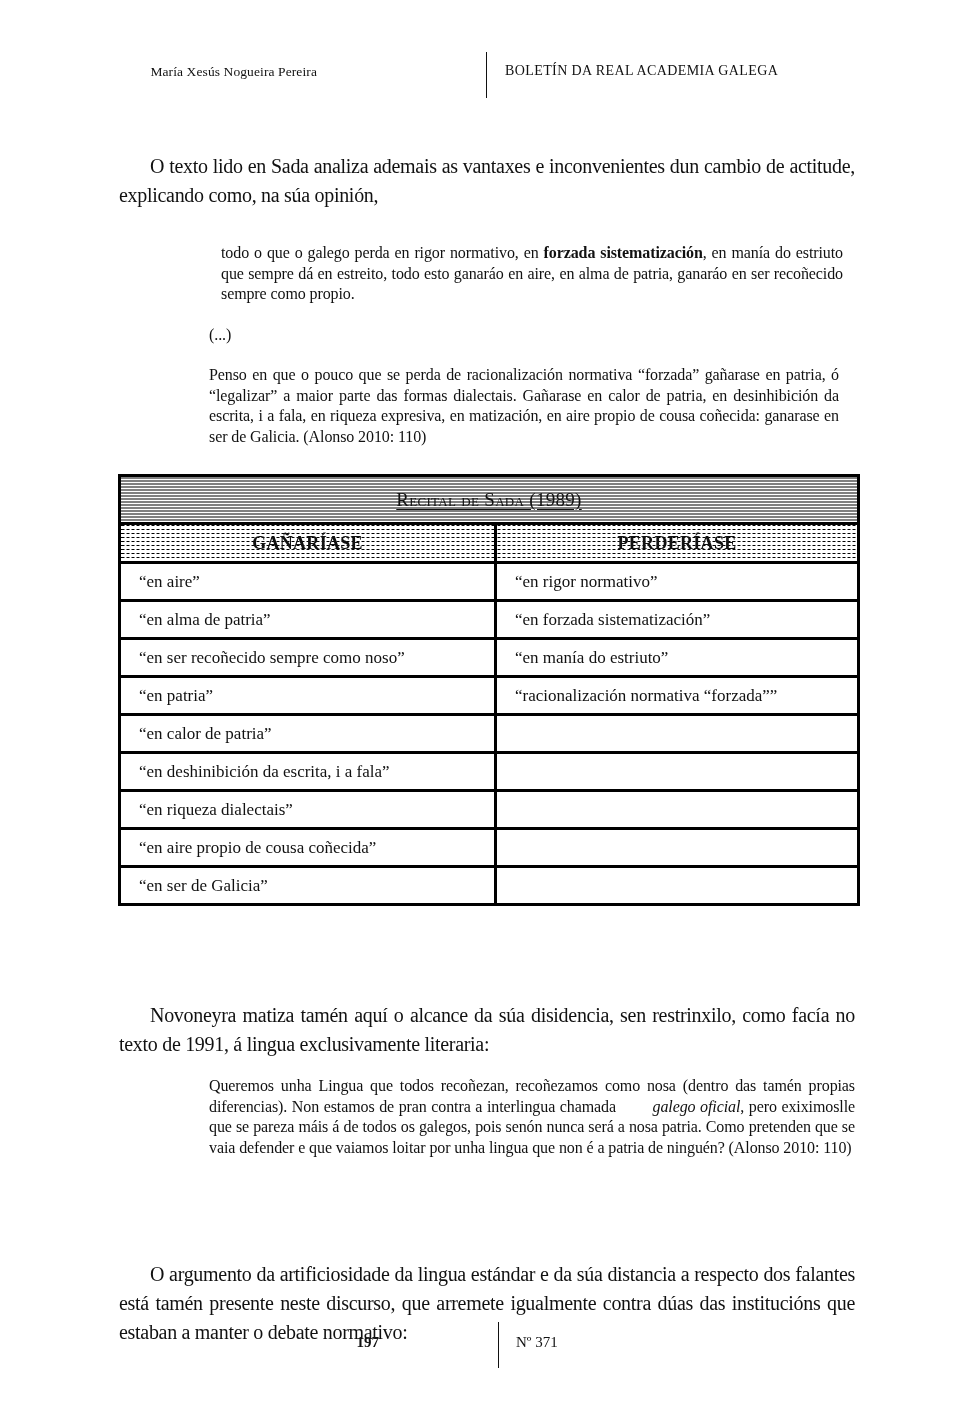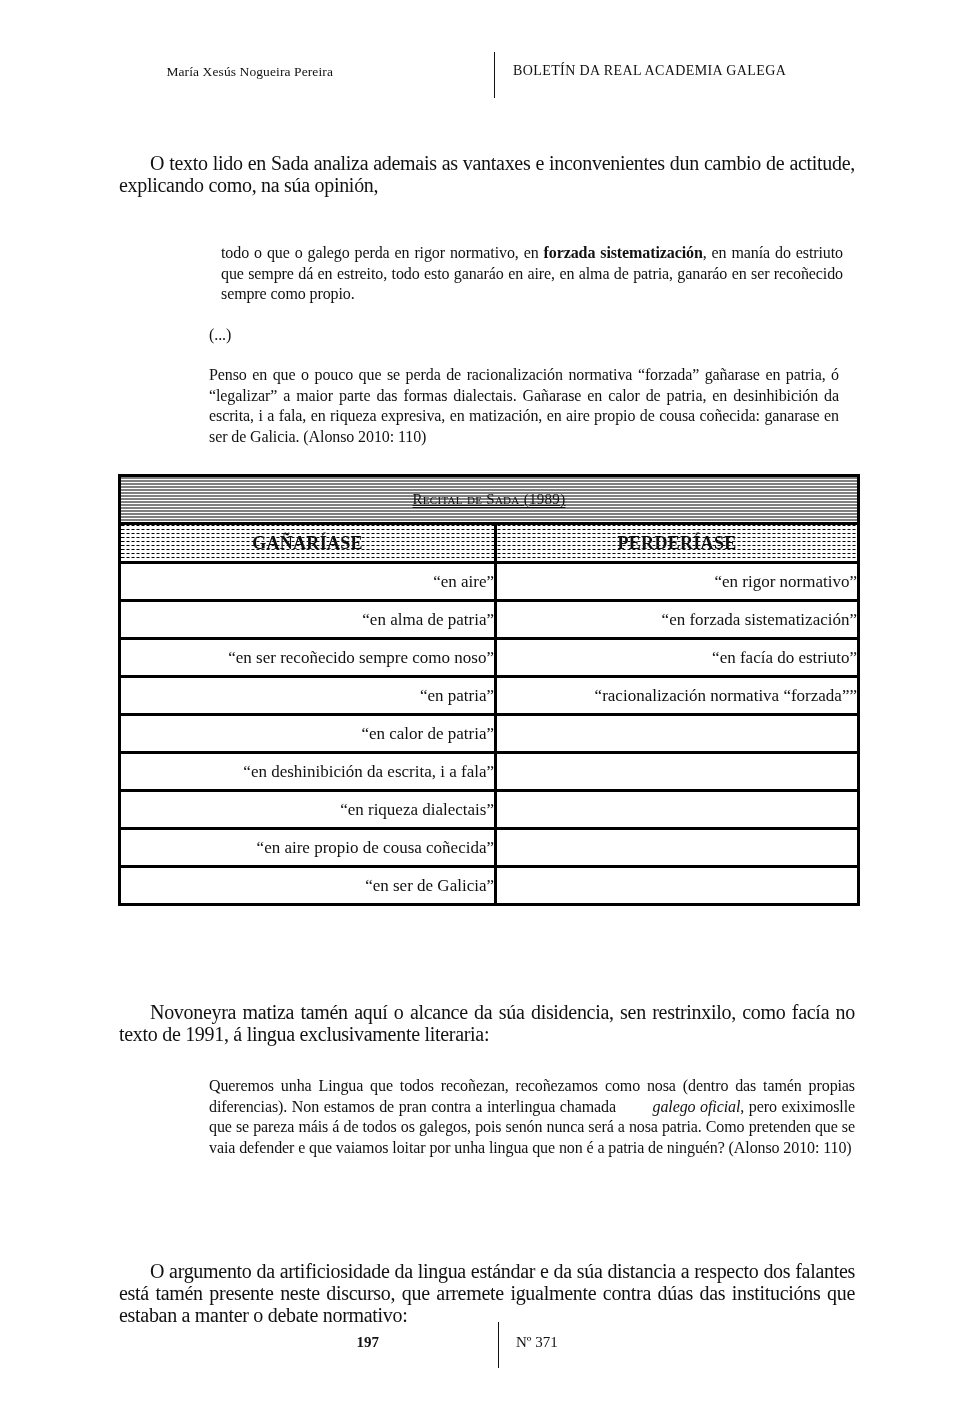--- a/index.html
+++ b/index.html
@@ -1,68 +1,67 @@
 <!DOCTYPE html>
 <html><head>
 <meta charset="utf-8">
 <style>
   html, body { margin: 0; padding: 0; background: #ffffff; }
   body {
     width: 975px; height: 1417px; position: relative; overflow: hidden;
     font-family: "Liberation Serif", "DejaVu Serif", serif; color: #111;
   }
   .running-head {
-    position: absolute; top: 52px; left: 8px; width: 820px; height: 46px; padding-left: 8px;
+    position: absolute; top: 52px; left: 0; width: 820px; height: 46px;
   }
   .rh-author {
     position: absolute; right: 503px; top: 12px; font-size: 13.5px; letter-spacing: 0.1px;
   }
   .rh-rule { position: absolute; left: 486px; top: 0; width: 1px; height: 46px; background: #111; }
   .rh-journal {
     position: absolute; left: 505px; top: 11px; font-size: 14px; letter-spacing: 0.4px;
   }
   .body-para {
     position: absolute; left: 119px; width: 736px;
-    font-size: 20px; line-height: 22px; text-align: justify; text-indent: 31px;
+    font-size: 20px; line-height: 29px; text-align: justify; text-indent: 31px;
     letter-spacing: -0.3px;
   }
   .quote {
     position: absolute; left: 209px; width: 646px;
     font-size: 16px; line-height: 20.5px; text-align: justify; letter-spacing: -0.1px;
   }
   .quote b { font-weight: bold; }
   .quote i { font-style: italic; margin-left: 32px; }
   .tbl {
     position: absolute; left: 118px; top: 474px; width: 739px;
     border-collapse: collapse; table-layout: fixed;
   }
   .tbl td, .tbl th { border: 3px solid #000; padding: 0; }
   .tbl .title-cell {
     height: 45px; text-align: center; font-weight: normal;
-    font-size: 15px; font-variant: small-caps; letter-spacing: 0.3px;
+    font-size: 19px; font-variant: small-caps; letter-spacing: 0.3px;
     background: repeating-linear-gradient(to bottom, #000 0px, #000 1px, #fff 1px, #fff 3px);
-    text-decoration: underline;
   }
   .tbl .title-cell span {
     background: rgba(255,255,255,0.0); text-decoration: underline; text-underline-offset: 3px;
   }
   .tbl .hdr-cell {
     height: 36px; text-align: center; font-weight: normal; font-size: 18px; letter-spacing: 0.3px;
     background-color: #fff;
     background-image:
       repeating-linear-gradient(to right, #000 0px, #000 3px, transparent 3px, transparent 5px);
     -webkit-mask: none;
   }
   .hdr-wrap {
     position: relative; height: 36px; line-height: 36px;
     background-image: repeating-linear-gradient(to bottom, transparent 0px, transparent 1px, #fff 1px, #fff 4px);
     font-weight: bold;
   }
   .tbl .row-cell {
-    height: 35px; font-size: 17px; padding-left: 18px; text-align: right; vertical-align: middle;
+    height: 35px; font-size: 17px; padding-left: 18px; text-align: left; vertical-align: middle;
   }
   .page-foot { position: absolute; top: 1322px; left: 12px; width: 872px; height: 46px; }
   .pf-num { position: absolute; right: 505px; top: 12px; font-size: 15px; font-weight: bold; }
   .pf-rule { position: absolute; left: 486px; top: 0; width: 1px; height: 46px; background: #111; }
   .pf-issue { position: absolute; left: 504px; top: 12px; font-size: 15px; }
 </style>
 </head>
 <body>
 
 <div class="running-head">
@@ -103,21 +102,21 @@
     <tr>
         <td class="row-cell">“en aire”</td>
         <td class="row-cell">“en rigor normativo”</td>
       </tr>
     <tr>
         <td class="row-cell">“en alma de patria”</td>
         <td class="row-cell">“en forzada sistematización”</td>
       </tr>
     <tr>
         <td class="row-cell">“en ser recoñecido sempre como noso”</td>
-        <td class="row-cell">“en facía do estriuto”</td>
+        <td class="row-cell">“en manía do estriuto”</td>
       </tr>
     <tr>
         <td class="row-cell">“en patria”</td>
         <td class="row-cell">“racionalización normativa “forzada””</td>
       </tr>
     <tr>
         <td class="row-cell">“en calor de patria”</td>
         <td class="row-cell"></td>
       </tr>
     <tr>

